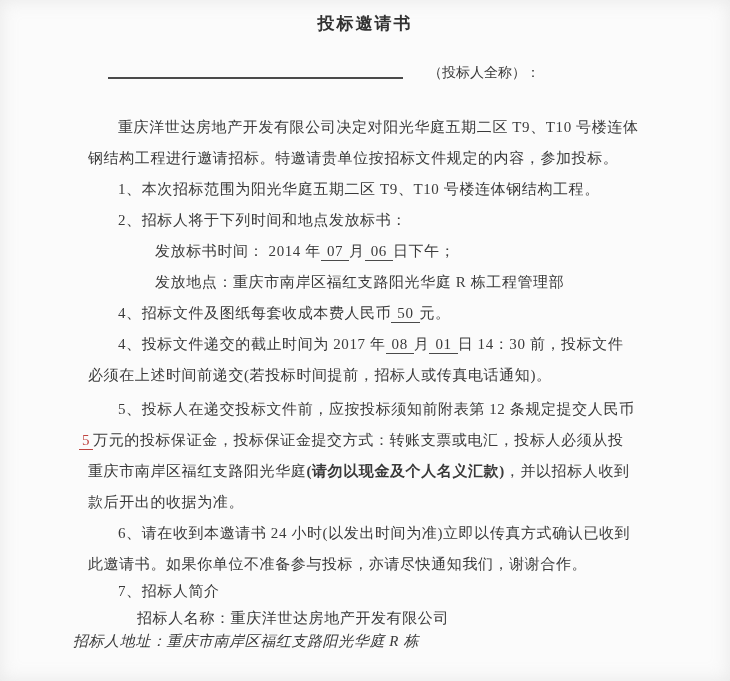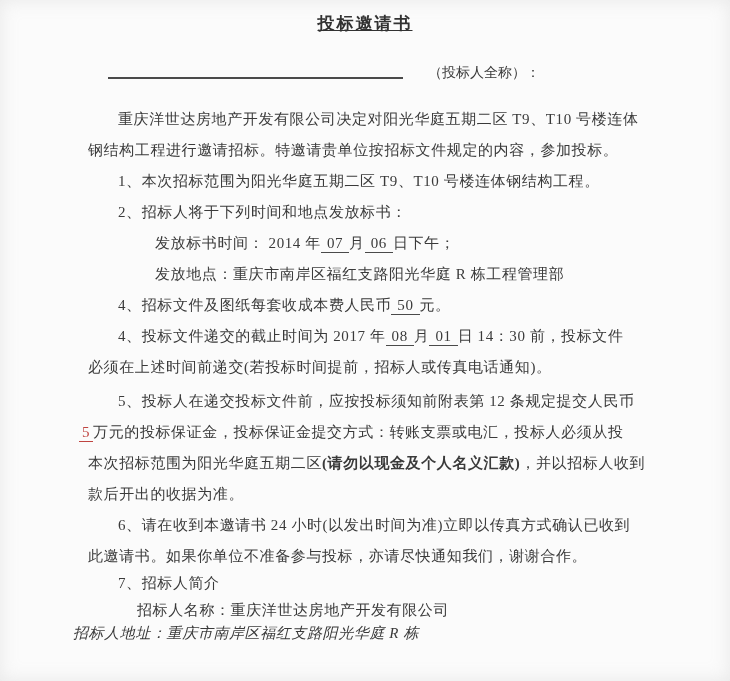--- a/index.html
+++ b/index.html
@@ -24,38 +24,37 @@
   }
   .title{
     margin:0;
     padding-top:12px;
     text-align:center;
     font-size:17px;
     font-weight:bold;
     letter-spacing:2px;
     line-height:24px;
     color:#323232;
-    text-decoration:underline;
   }
   .bidder-row{
     margin:26px 0 0 108px;
     font-size:14px;
     line-height:22px;
     white-space:nowrap;
   }
   .blank-line{
     display:inline-block;
     width:295px;
     height:14px;
     border-bottom:2px solid var(--rule);
     vertical-align:-2px;
   }
   .bidder-label{padding-left:4px;margin-left:21px;}
   .doc-body{
-    margin-top:20px;
+    margin-top:28px;
     padding:0 88px 0 88px;
     font-size:15px;
     letter-spacing:0.6px;
   }
   .line{
     margin:0;
     line-height:31px;
     white-space:nowrap;
   }
   .indent{padding-left:30px;}
@@ -109,21 +108,21 @@
 
     <p class="line subindent">发放地点：重庆市南岸区福红支路阳光华庭 R 栋工程管理部</p>
 
     <p class="line indent"><span>4、招标文件及图纸每套收成本费人民币</span><span class="blank-num">50</span><span>元。</span></p>
 
     <p class="line indent"><span>4、投标文件递交的截止时间为 2017 年</span><span class="blank-num">08</span><span>月</span><span class="blank-num">01</span><span>日 14：30 前，投标文件</span></p>
     <p class="line">必须在上述时间前递交(若投标时间提前，招标人或传真电话通知)。</p>
 
     <p class="line indent gap-top">5、投标人在递交投标文件前，应按投标须知前附表第 12 条规定提交人民币</p>
     <p class="line outdent-sm"><span class="deposit">5</span><span>万元的投标保证金，投标保证金提交方式：转账支票或电汇，投标人必须从投</span></p>
-    <p class="line"><span>本次招标范围为阳光华庭五期二区</span><span class="bold">(请勿以现金及个人名义汇款)</span><span>，并以招标人收到</span></p>
+    <p class="line"><span>重庆市南岸区福红支路阳光华庭</span><span class="bold">(请勿以现金及个人名义汇款)</span><span>，并以招标人收到</span></p>
     <p class="line">款后开出的收据为准。</p>
 
     <p class="line indent">6、请在收到本邀请书 24 小时(以发出时间为准)立即以传真方式确认已收到</p>
     <p class="line">此邀请书。如果你单位不准备参与投标，亦请尽快通知我们，谢谢合作。</p>
 
     <p class="line indent tight-top">7、招标人简介</p>
 
     <p class="footer-line footer-name">招标人名称：重庆洋世达房地产开发有限公司</p>
     <p class="footer-line footer-addr">招标人地址：重庆市南岸区福红支路阳光华庭 R 栋</p>
 

